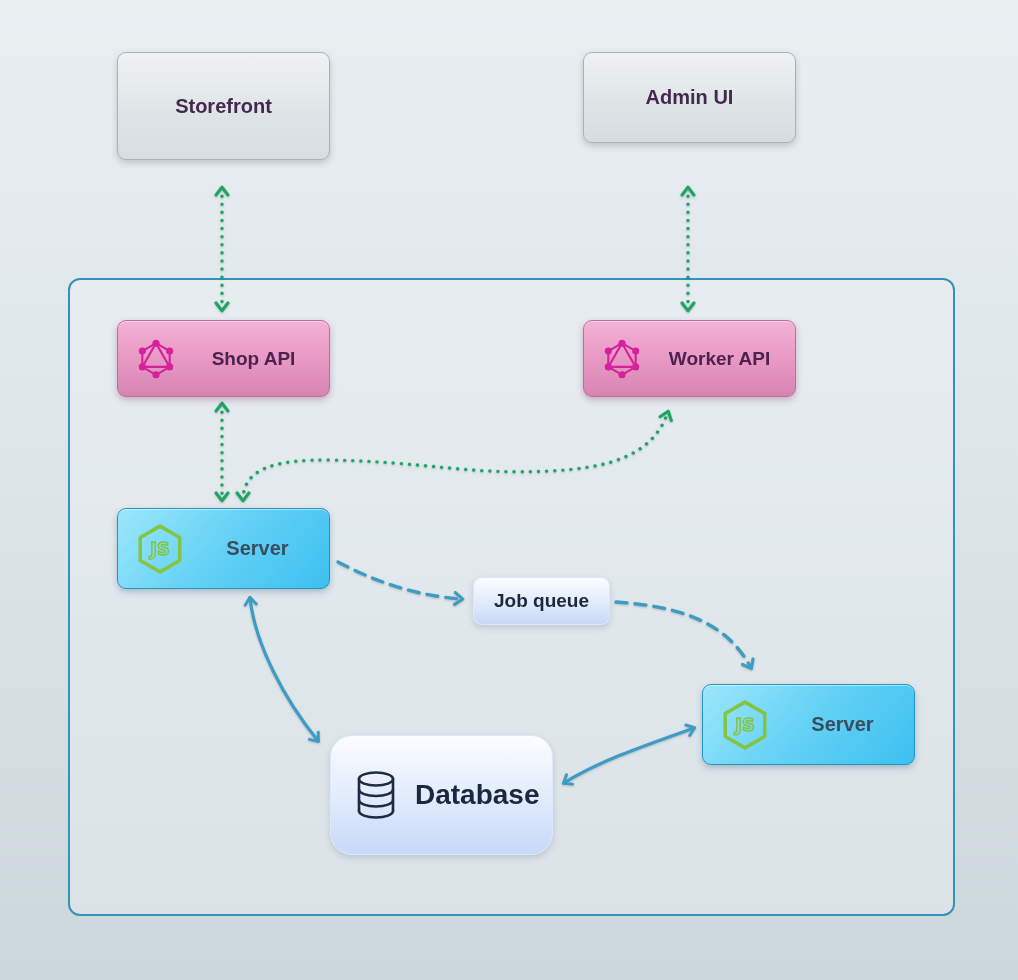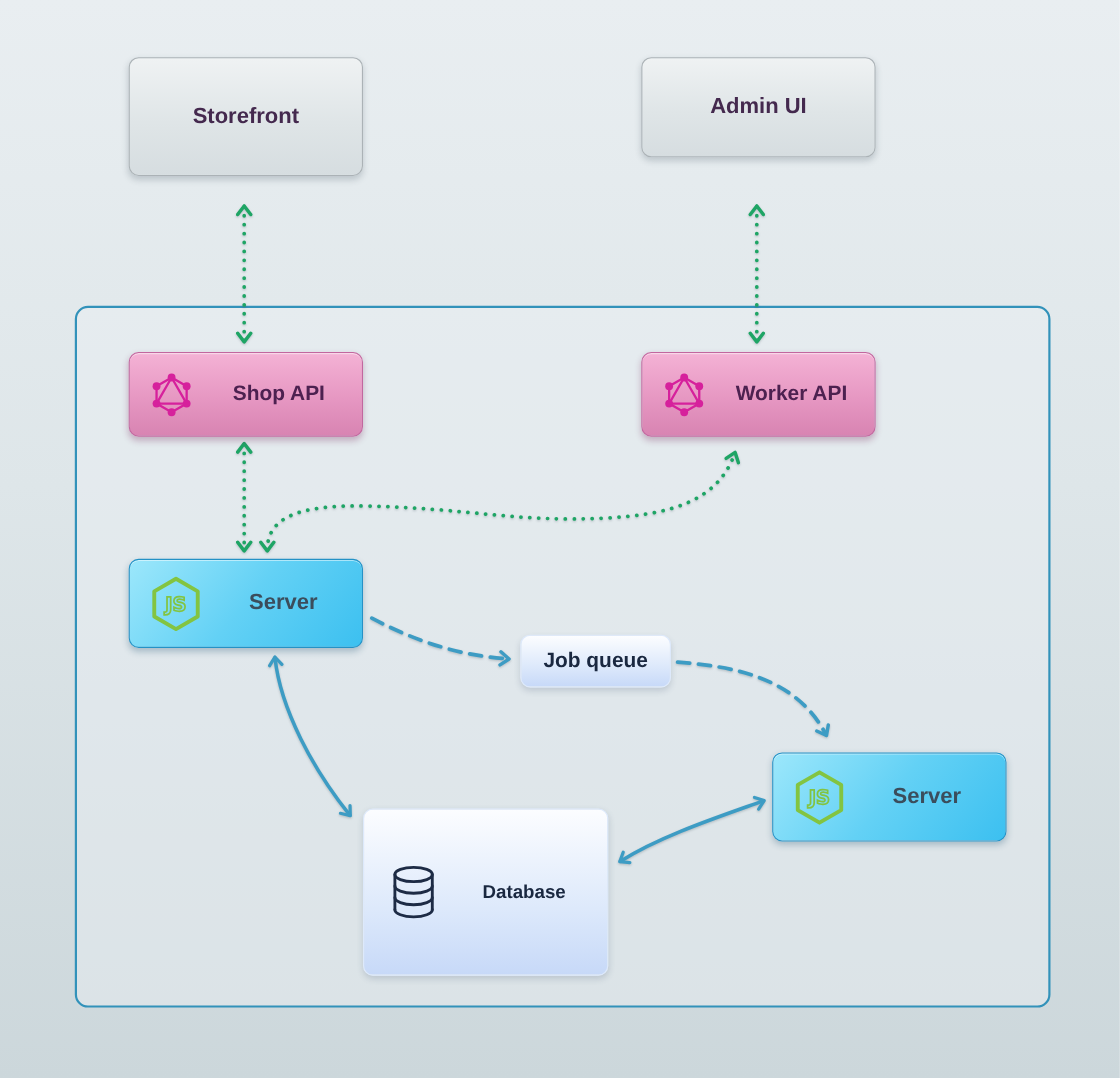--- a/index.html
+++ b/index.html
@@ -151,21 +151,21 @@
 <div class="abs node node-blue with-icon" style="left:702px;top:684px;width:213px;height:81px;">
   <span class="icon">
     <svg width="48" height="52" viewBox="0 0 46 50">
       <path class="njs" d="M23,3 L42,14 L42,36 L23,47 L4,36 L4,14 Z"></path>
       <text class="njs-txt" x="23" y="31" text-anchor="middle">JS</text>
     </svg>
   </span>
   <span class="lbl">Server</span>
 </div>
 
-<div class="abs node node-lightblue with-icon" style="left:330px;top:735px;width:223px;height:152px;font-size:17px;padding-left:22px;">
+<div class="abs node node-lightblue with-icon" style="left:330px;top:735px;width:223px;height:120px;font-size:28px;padding-left:22px;border-radius:22px;">
   <span class="icon">
     <svg width="46" height="52" viewBox="0 0 46 50">
       <ellipse class="db" cx="23" cy="9" rx="17" ry="6.5"></ellipse>
       <path class="db" d="M6,9 L6,41"></path>
       <path class="db" d="M40,9 L40,41"></path>
       <path class="db" d="M6,41 A17,6.5 0 0 0 40,41"></path>
       <path class="db" d="M6,19.5 A17,6.5 0 0 0 40,19.5"></path>
       <path class="db" d="M6,30 A17,6.5 0 0 0 40,30"></path>
     </svg>
   </span>

